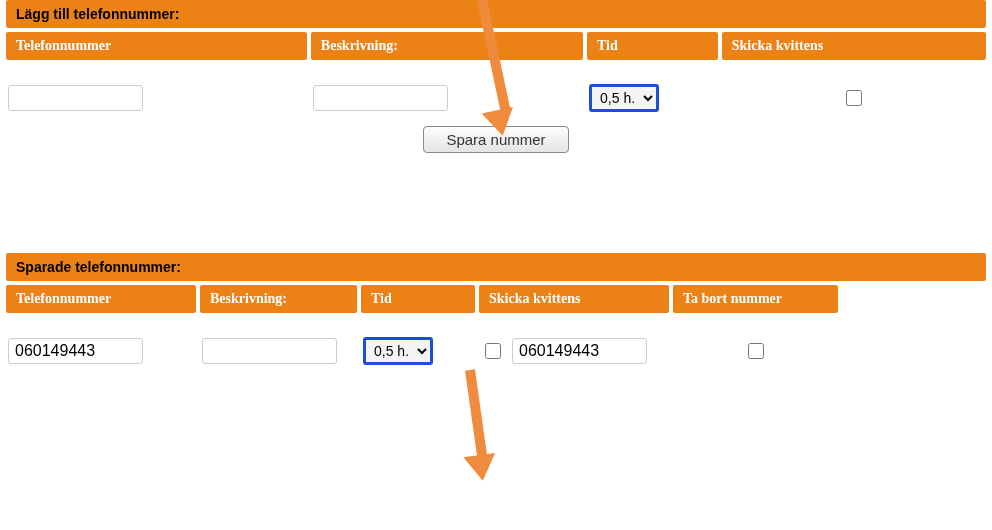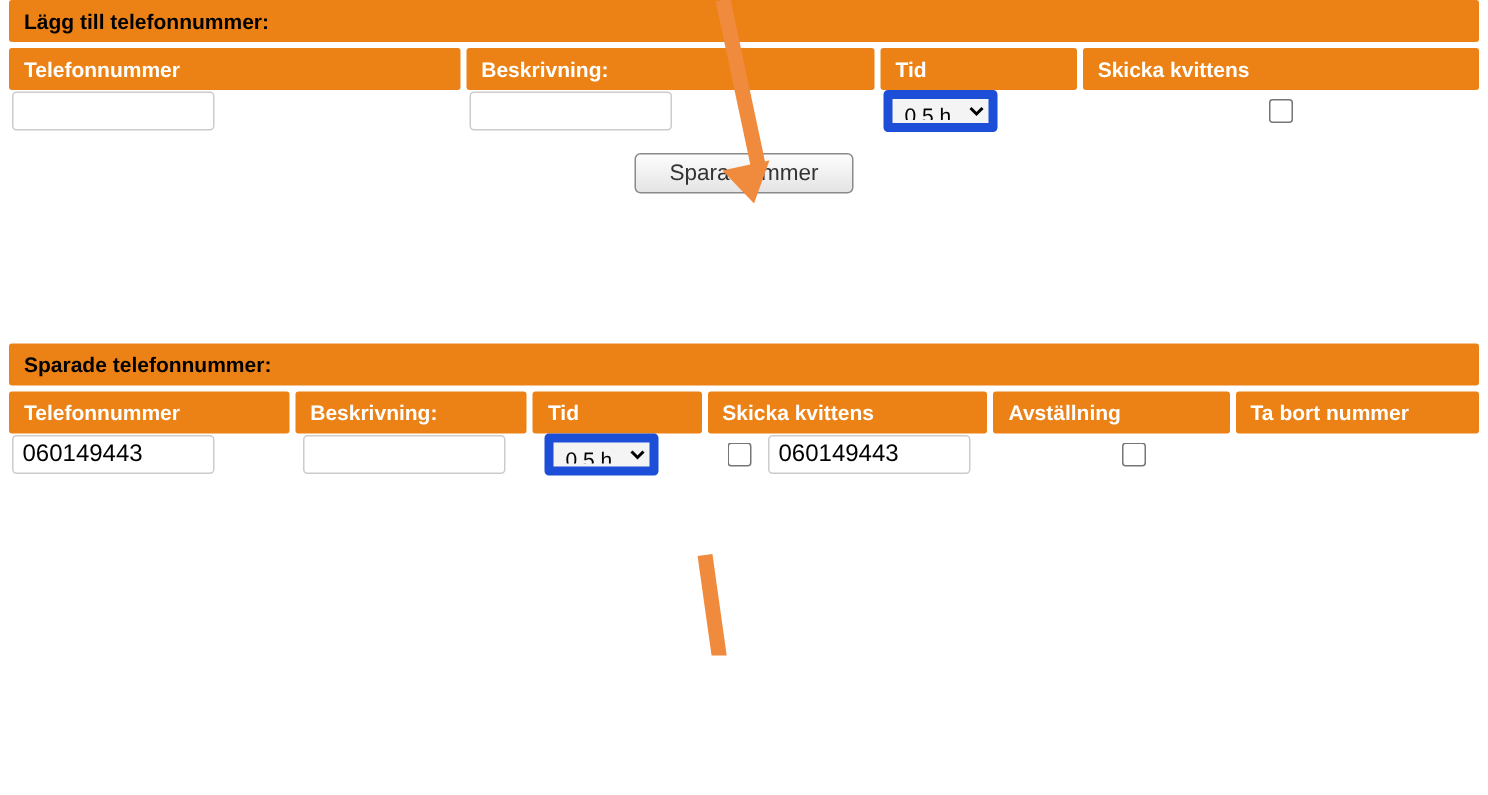--- a/index.html
+++ b/index.html
@@ -16,21 +16,22 @@
     color: #000000;
     font-weight: bold;
     padding: 6px 10px;
     margin: 30px 0 4px 0;
     border-radius: 2px;
   }
   .section-header.first { margin-top: 0; }
   .col-headers {
     display: flex;
     gap: 4px;
-    margin-bottom: 0;
+    margin-bottom: 24px;
+    font-family: Liberation Serif, serif;
   }
   .col-header {
     background: #ec8215;
     color: #fff;
     font-weight: bold;
     padding: 6px 10px;
     border-radius: 2px;
     box-sizing: border-box;
   }
   .row {
@@ -46,21 +47,21 @@
   input[type="text"] {
     height: 26px;
     border: 1px solid #ccc;
     border-radius: 3px;
     padding: 2px 6px;
     font-size: 16px;
     box-sizing: border-box;
   }
   select {
     height: 28px;
-    border: 6px solid #1d4ed8;
+    border: 3px solid #1d4ed8;
     border-radius: 3px;
     background: #f4f4f4;
     font-size: 14px;
     padding: 2px 4px;
   }
   input[type="checkbox"] {
     width: 16px;
     height: 16px;
   }
   button {
@@ -159,21 +160,20 @@
 
   <div style="height:70px"></div>
 
   <div class="section-header">Sparade telefonnummer:</div>
 
   <div class="col-headers saved">
     <div class="col-header c1">Telefonnummer</div>
     <div class="col-header c2">Beskrivning:</div>
     <div class="col-header c3">Tid</div>
     <div class="col-header c4">Skicka kvittens</div>
-    <div class="col-header c5">Avställning</div>
     <div class="col-header c6">Ta bort nummer</div>
   </div>
 
   <div class="row saved saved-row">
     <div class="cell c1">
       <input type="text" style="width: 135px;" value="060149443">
     </div>
     <div class="cell c2">
       <input type="text" style="width: 135px;" value="">
     </div>

